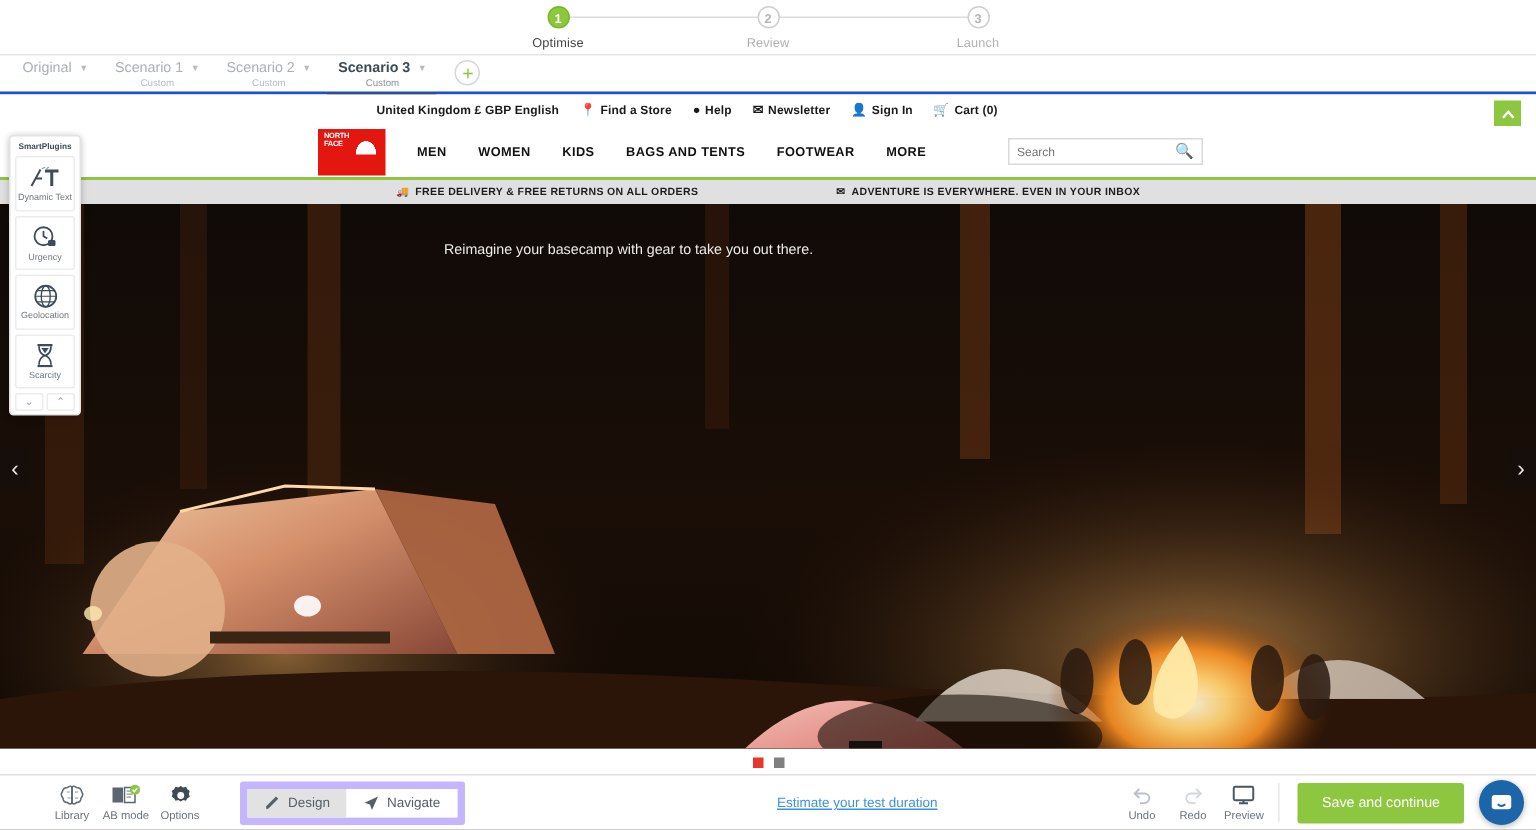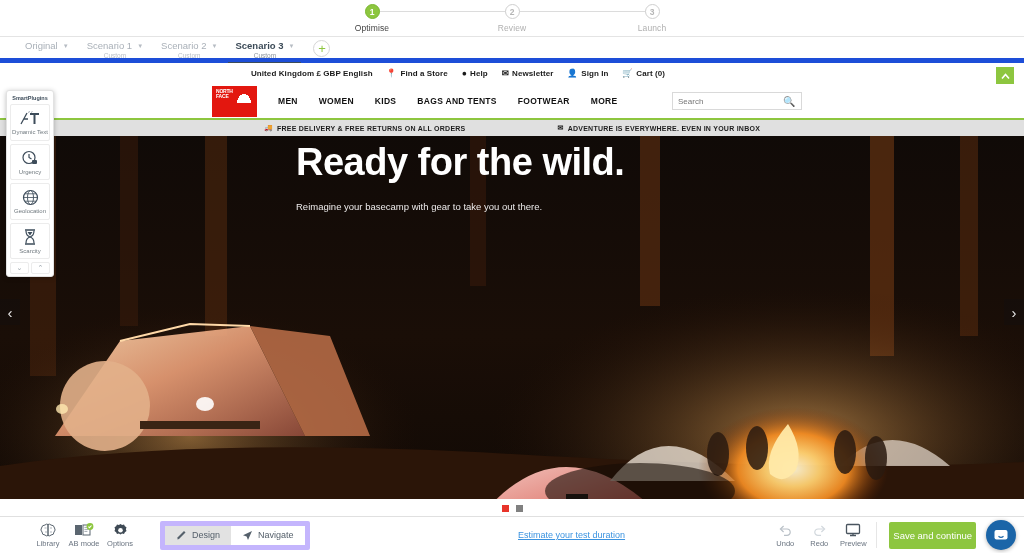--- a/index.html
+++ b/index.html
@@ -29,22 +29,22 @@
   .step .slabel { font-size: 8.5px; margin-top: 4px; color: #b0b0b0; letter-spacing: .1px; }
   .step.active .slabel { color: #444; }
   .step .bar {
     position: absolute; top: 7px; left: 50%; width: 140px; height: 1px;
     background: #dcdcdc; z-index: 1;
   }
   .step:last-child .bar { display: none; }
 
   
   .tabbar {
-    height: 27px; border-top: 1px solid #e4e4e4; border-bottom: 5px solid #1d4ed8;
-    background: #fff; display: flex; align-items: flex-start; padding-left: 16px;
+    height: 27px; border-top: 1px solid #e4e4e4; border-bottom: 2px solid #1d4ed8;
+    background: #fff; display: flex; align-items: flex-start; padding-left: 6px;
     position: relative;
   }
   .tab {
     position: relative; padding: 3px 9px 0 9px; display: flex; flex-direction: column;
     align-items: center; cursor: pointer; height: 26px;
   }
   .tab .trow { display: flex; align-items: center; gap: 5px; }
   .tab .tname { font-size: 9.5px; color: #a9b0b8; white-space: nowrap; }
   .tab .caret { font-size: 6px; color: #b6bcc3; line-height: 1; }
   .tab .tsub { font-size: 6.5px; color: #b9bfc6; margin-top: 1px; }
@@ -175,21 +175,21 @@
   }
   .seg.sel { background: #e2e2e2; }
   .estimate {
     position: absolute; left: 470px; font-size: 9px; color: #3b93e0;
     text-decoration: underline; cursor: pointer; padding-left: 48px;
   }
   .bright { position: absolute; right: 0; display: flex; align-items: center; height: 37px; }
   .bright .bitem { width: 34px; }
   .divider { width: 1px; height: 26px; background: #e6e6e6; margin: 0 6px; }
   .savebtn {
-    background: #8dc63f; color: #fff; font-size: 9.5px; padding: 8px 4px;
+    background: #8dc63f; color: #fff; font-size: 9.5px; padding: 8px 16px;
     border-radius: 2px; cursor: pointer; margin: 0 10px 0 6px; white-space: nowrap;
   }
   .chatbubble {
     width: 30px; height: 30px; border-radius: 50%; background: #1b65a8;
     display: flex; align-items: center; justify-content: center;
     margin-right: 8px; cursor: pointer; box-shadow: 0 1px 4px rgba(0,0,0,.3);
   }
 </style>
 </head>
 <body>
@@ -374,21 +374,20 @@
           <ellipse cx="757" cy="312" rx="11" ry="22"></ellipse>
           <ellipse cx="845" cy="316" rx="11" ry="22"></ellipse>
           <ellipse cx="876" cy="322" rx="11" ry="22"></ellipse>
         </g>
         <ellipse cx="205" cy="268" rx="9" ry="7" fill="#ffffff" opacity=".9"></ellipse>
         <ellipse cx="62" cy="273" rx="6" ry="5" fill="#ffe9b0" opacity=".8"></ellipse>
         <ellipse cx="640" cy="355" rx="95" ry="28" fill="#160c05" opacity=".6"></ellipse>
       </svg>
 
       <div class="heroTxt">
-        <h1>Ready for the wild.</h1>
         <p>Reimagine your basecamp with gear to take you out there.</p>
       </div>
       <div class="arrowL">‹</div>
       <div class="arrowR">›</div>
     </div>
 
     <div class="dotsrow">
       <span class="sq on"></span>
       <span class="sq off"></span>
     </div>

